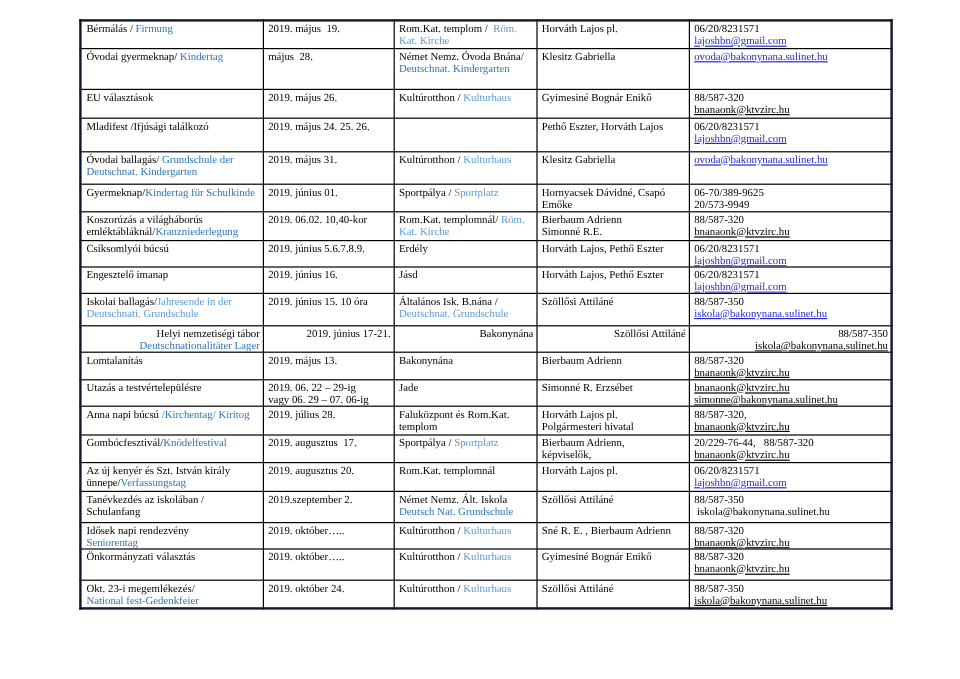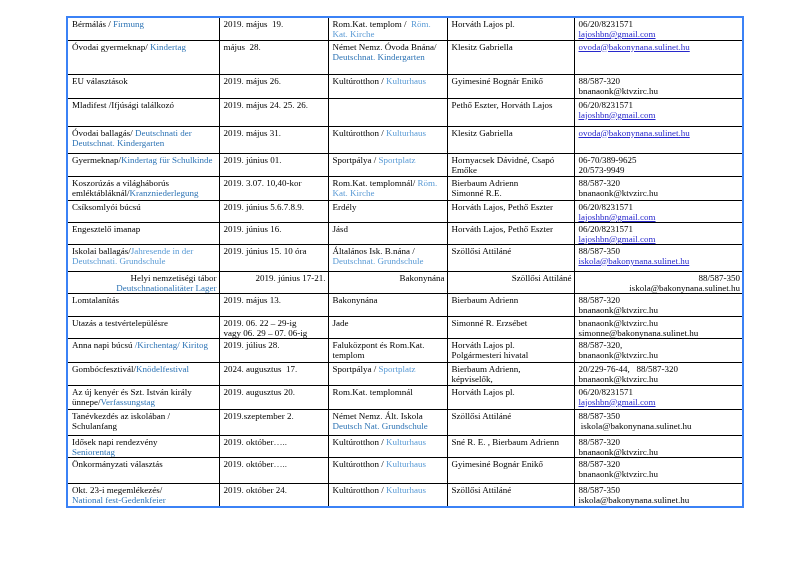--- a/index.html
+++ b/index.html
@@ -8,38 +8,38 @@
     width:800px; height:566px;
     background:#ffffff;
     font-family:"Liberation Serif", serif;
     overflow:hidden;
   }
   table.events {
     position:absolute; left:66px; top:16px;
     width:676px;
     border-collapse:collapse;
     table-layout:fixed;
-    border:2px solid #3b82f6;
+    border:2px solid #0f172a;
   }
   table.events td {
     border:1px solid #000000;
     vertical-align:top;
     padding:1px 2px 0 4px;
     font-size:9px;
     line-height:10px;
     color:#000000;
     overflow:hidden;
     word-wrap:break-word;
   }
   .ln { min-height:10px; white-space:pre-wrap; }
   .s-k  { color:#000000; }
   .s-b  { color:#2E74B5; }
   .s-lb { color:#5B9BD5; }
   .s-lk { color:#2828CC; text-decoration:underline; cursor:pointer;text-align:center; }
-  .s-ku { color:#000000; cursor:pointer; }
+  .s-ku { color:#000000; text-decoration:underline; cursor:pointer; }
 </style>
 </head>
 <body>
 
 <div class="page">
   <table class="events">
     <colgroup>
         <col style="width: 152px;">
         <col style="width: 109px;">
         <col style="width: 119px;">
@@ -111,21 +111,21 @@
           <td>
             <div class="ln"><span class="s-k">Pethő Eszter, Horváth Lajos</span></div>
           </td>
           <td>
             <div class="ln"><span class="s-k">06/20/8231571</span></div>
             <div class="ln"><span class="s-lk">lajoshbn@gmail.com</span></div>
           </td>
         </tr>
         <tr style="height: 27px;">
           <td>
-            <div class="ln"><span class="s-k">Óvodai ballagás/ </span><span class="s-b">Deutschnati der Deutschnat. Kindergarten</span></div>
+            <div class="ln"><span class="s-k">Óvodai ballagás/ </span><span class="s-b">Grundschule der Deutschnat. Kindergarten</span></div>
           </td>
           <td>
             <div class="ln"><span class="s-k">2019. május 31.</span></div>
           </td>
           <td>
             <div class="ln"><span class="s-k">Kultúrotthon / </span><span class="s-lb">Kulturhaus</span></div>
           </td>
           <td>
             <div class="ln"><span class="s-k">Klesitz Gabriella</span></div>
           </td>
@@ -149,21 +149,21 @@
           <td>
             <div class="ln"><span class="s-k">06-70/389-9625</span></div>
             <div class="ln"><span class="s-k">20/573-9949</span></div>
           </td>
         </tr>
         <tr style="height: 24px;">
           <td>
             <div class="ln"><span class="s-k">Koszorúzás a világháborús emléktábláknál/</span><span class="s-b">Kranzniederlegung</span></div>
           </td>
           <td>
-            <div class="ln"><span class="s-k">2019. 3.07. 10,40-kor</span></div>
+            <div class="ln"><span class="s-k">2019. 06.02. 10,40-kor</span></div>
           </td>
           <td>
             <div class="ln"><span class="s-k">Rom.Kat. templomnál/ </span><span class="s-lb">Röm. Kat. Kirche</span></div>
           </td>
           <td>
             <div class="ln"><span class="s-k">Bierbaum Adrienn</span></div>
             <div class="ln"><span class="s-k">Simonné R.E.</span></div>
           </td>
           <td>
             <div class="ln"><span class="s-k">88/587-320</span></div>
@@ -297,21 +297,21 @@
           <td>
             <div class="ln"><span class="s-k">88/587-320,</span></div>
             <div class="ln"><span class="s-ku">bnanaonk@ktvzirc.hu</span></div>
           </td>
         </tr>
         <tr style="height: 23px;">
           <td>
             <div class="ln"><span class="s-k">Gombócfesztivál/</span><span class="s-b">Knödelfestival</span></div>
           </td>
           <td>
-            <div class="ln"><span class="s-k">2024. augusztus  17.</span></div>
+            <div class="ln"><span class="s-k">2019. augusztus  17.</span></div>
           </td>
           <td>
             <div class="ln"><span class="s-k">Sportpálya / </span><span class="s-lb">Sportplatz</span></div>
           </td>
           <td>
             <div class="ln"><span class="s-k">Bierbaum Adrienn,</span></div>
             <div class="ln"><span class="s-k">képviselők,</span></div>
           </td>
           <td>
             <div class="ln"><span class="s-k">20/229-76-44,   88/587-320</span></div>

